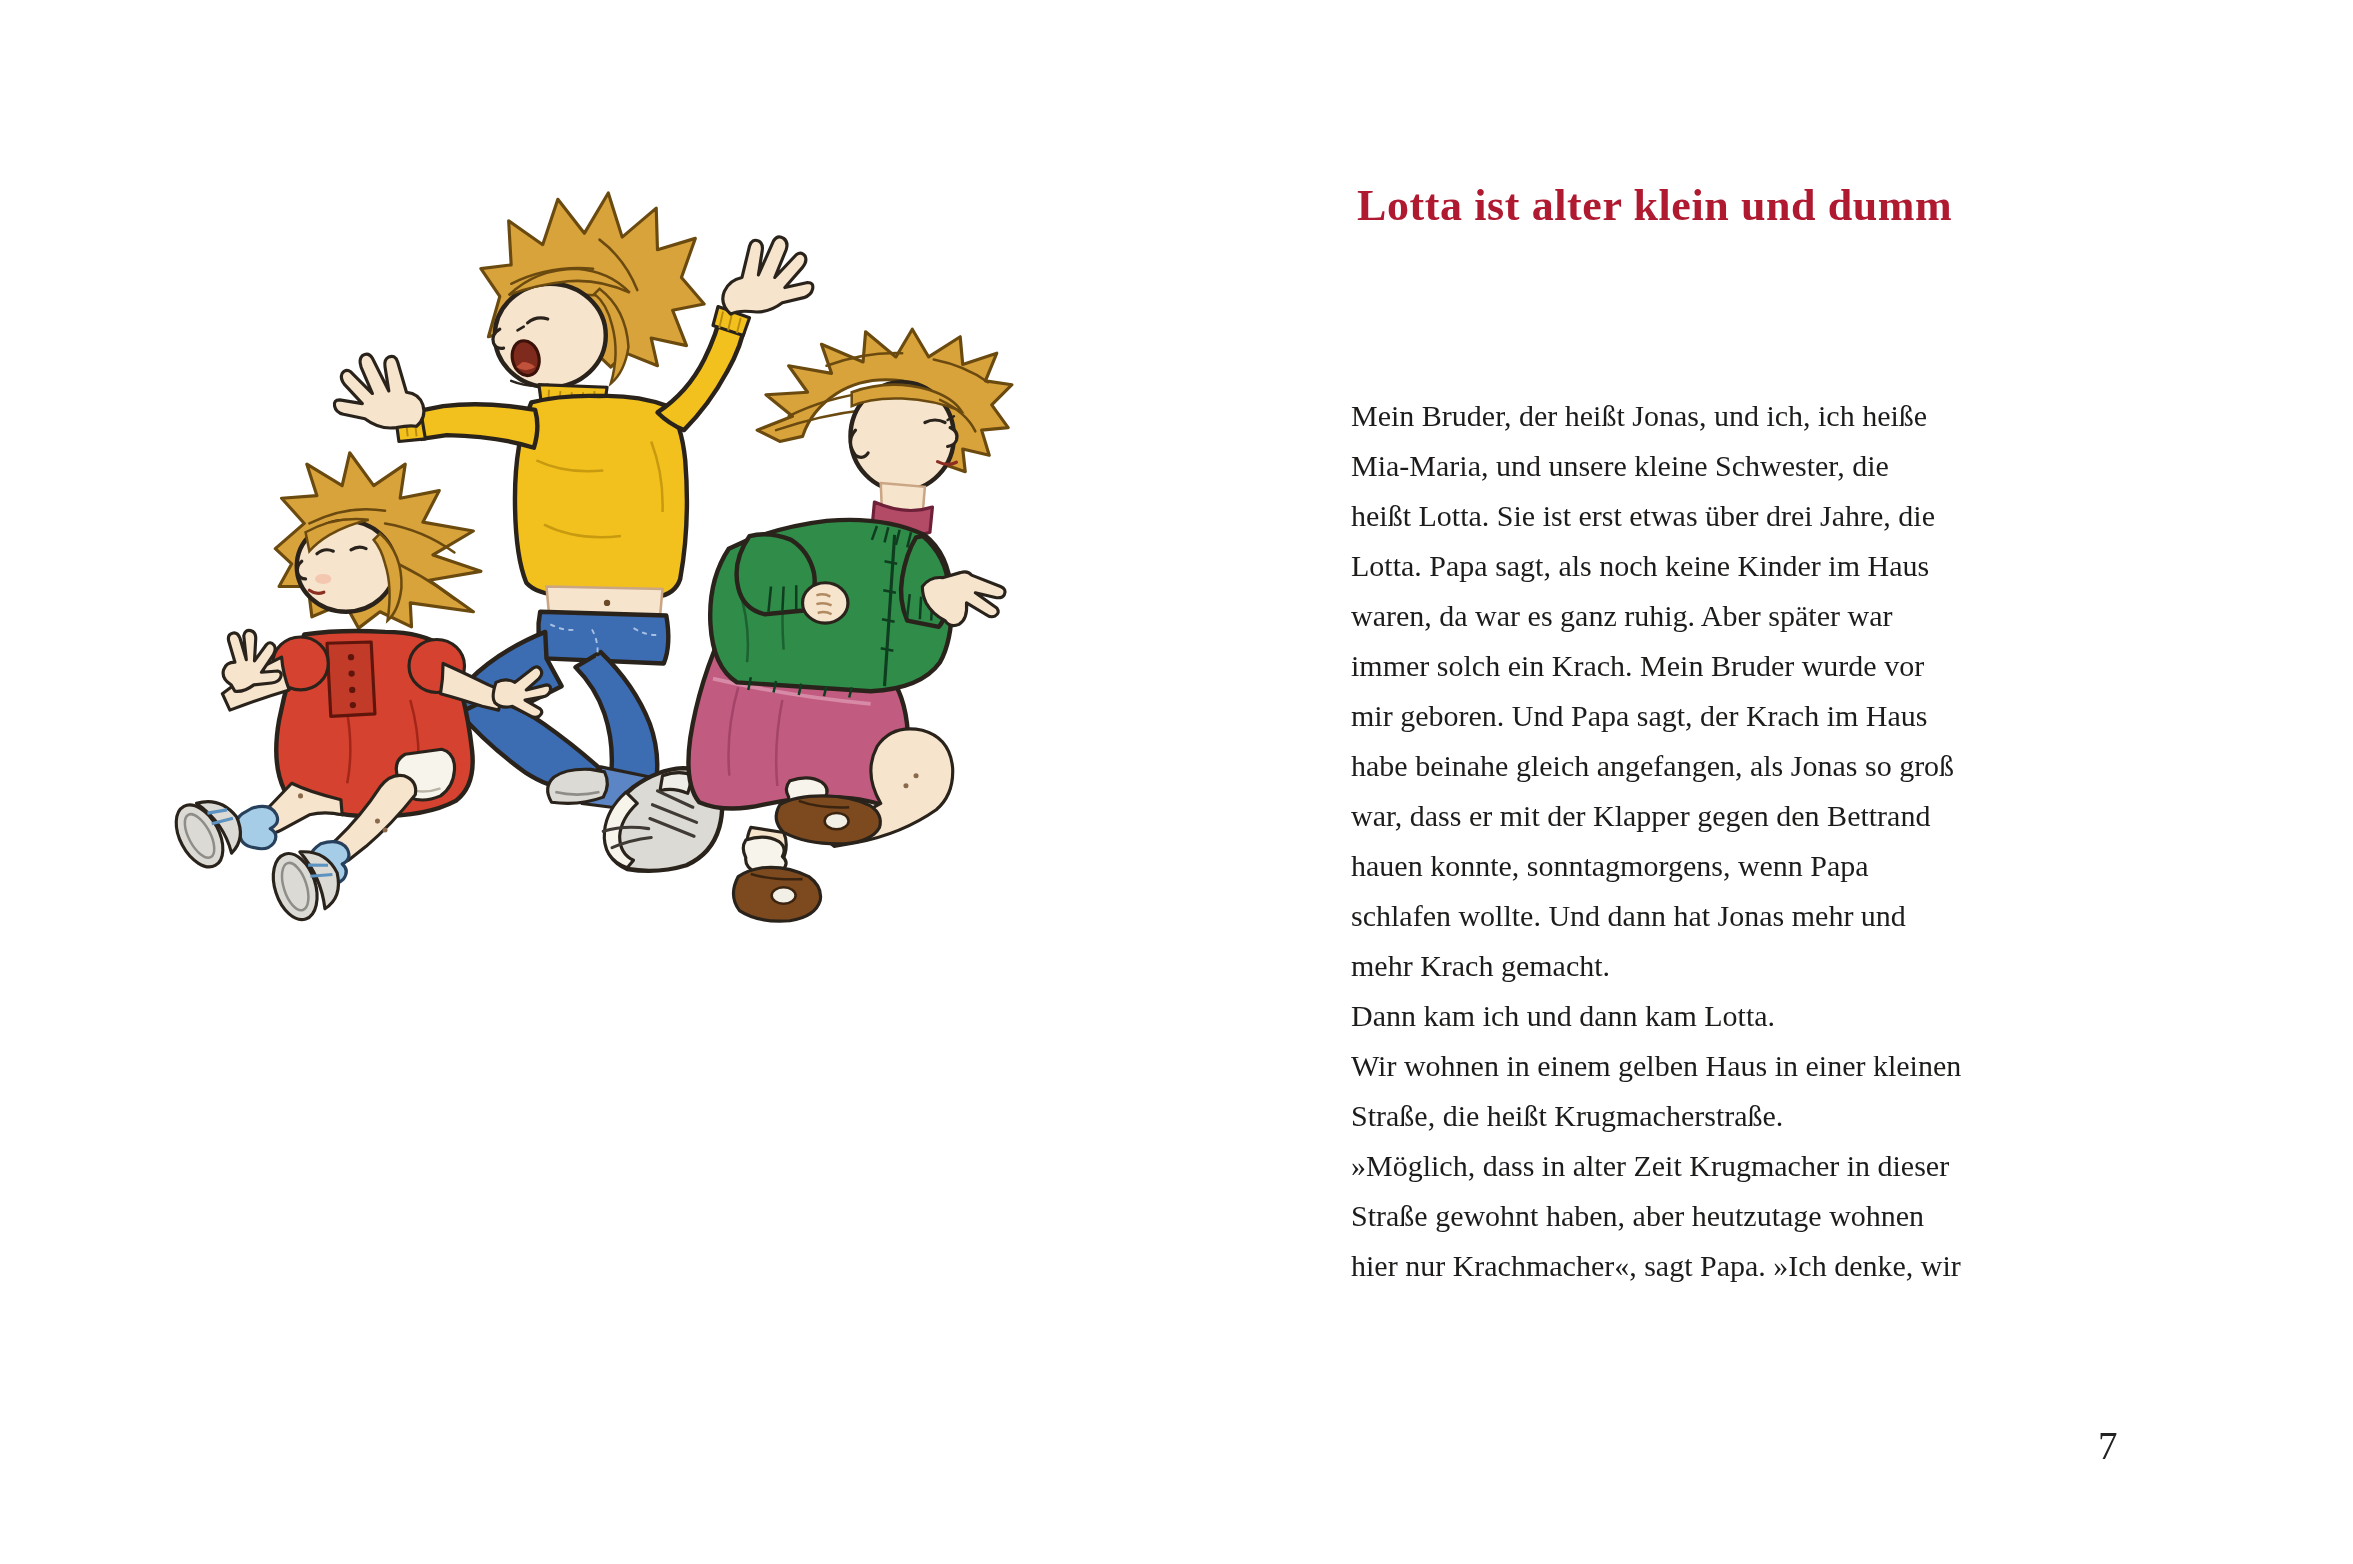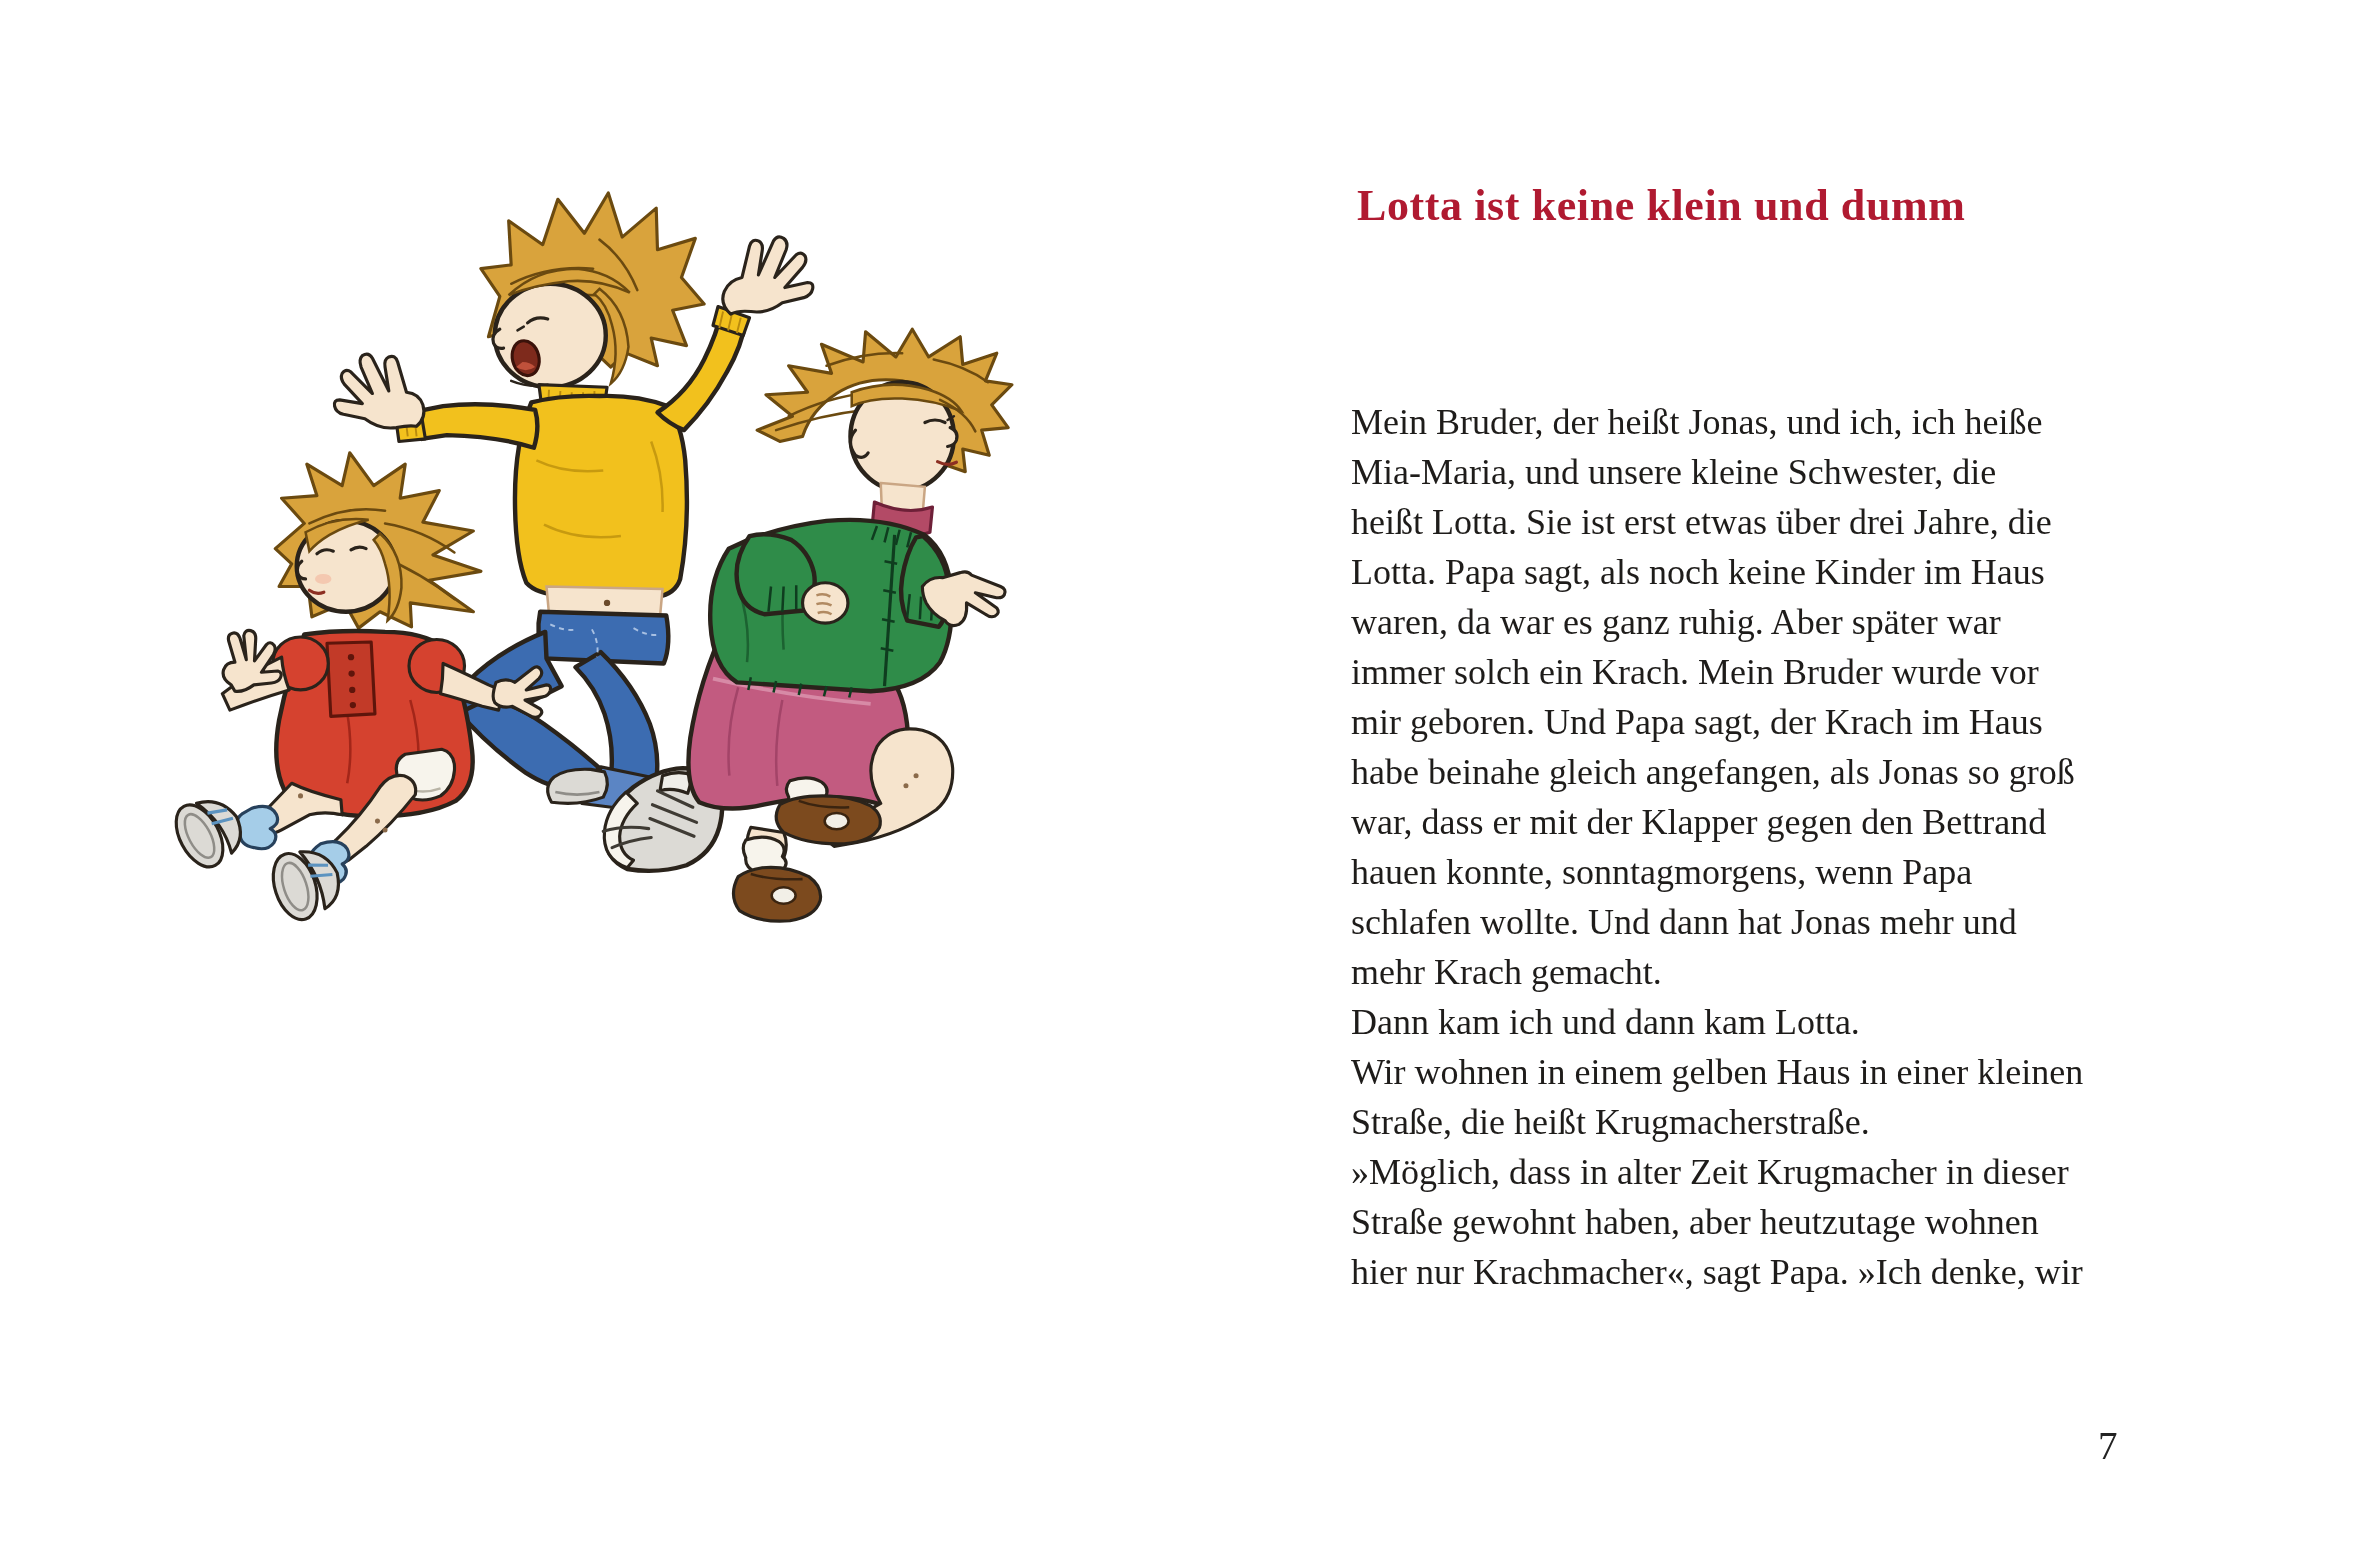--- a/index.html
+++ b/index.html
@@ -8,21 +8,21 @@
     font-family:"Liberation Serif", serif;overflow:hidden;
   }
   .illustration{position:absolute;left:158px;top:145px;width:946px;height:883px;}
   .chapter-title{
     position:absolute;left:1357px;top:151px;
     font-size:44px;font-weight:bold;color:#b01a31;
     letter-spacing:0.6px;white-space:nowrap;
   }
   .body-text{
     position:absolute;left:1351px;top:361px;width:946px;
-    font-size:36px;line-height:50px;color:#1e1c1a;
+    font-size:30px;line-height:50px;color:#1e1c1a;
     white-space:pre-line;letter-spacing:0px;
   }
   .page-number{
     position:absolute;left:2098px;top:1423px;
     font-size:39px;color:#232323;
   }
   
   .ol{stroke:#2a231b;stroke-width:7;stroke-linejoin:round;stroke-linecap:round;}
   .ol5{stroke:#2a231b;stroke-width:5;stroke-linejoin:round;stroke-linecap:round;}
   .skin{fill:#f6e4cd;}
@@ -252,21 +252,21 @@
         <path class="brown ol5" d="M986 1046 Q972 1070 992 1090 Q1030 1110 1088 1108 Q1132 1104 1144 1082 Q1150 1062 1130 1048 Q1100 1032 1054 1032 Q1010 1032 986 1046 Z"></path>
         <ellipse cx="1076" cy="1072" rx="19" ry="13" fill="#f2efe7" stroke="#3a2410" stroke-width="4"></ellipse>
         <path class="nofill" stroke="#3a2410" stroke-width="4" d="M1016 1040 Q1048 1052 1096 1050"></path>
         <path class="brown ol5" d="M920 1160 Q904 1190 922 1214 Q952 1234 1002 1230 Q1042 1224 1050 1198 Q1054 1176 1032 1160 Q996 1142 958 1146 Q934 1150 920 1160 Z"></path>
         <ellipse cx="992" cy="1190" rx="19" ry="13" fill="#f2efe7" stroke="#3a2410" stroke-width="4"></ellipse>
         <path class="nofill" stroke="#3a2410" stroke-width="4" d="M940 1156 Q974 1166 1022 1164"></path>
       </g>
     </g>
   </svg>
 
-  <h1 class="chapter-title">Lotta ist keine klein und dumm</h1>
+  <h1 class="chapter-title">Lotta ist alter klein und dumm</h1>
 
   <p class="body-text">Mein Bruder, der heißt Jonas, und ich, ich heiße
 Mia-Maria, und unsere kleine Schwester, die
 heißt Lotta. Sie ist erst etwas über drei Jahre, die
 Lotta. Papa sagt, als noch keine Kinder im Haus
 waren, da war es ganz ruhig. Aber später war
 immer solch ein Krach. Mein Bruder wurde vor
 mir geboren. Und Papa sagt, der Krach im Haus
 habe beinahe gleich angefangen, als Jonas so groß
 war, dass er mit der Klapper gegen den Bettrand

